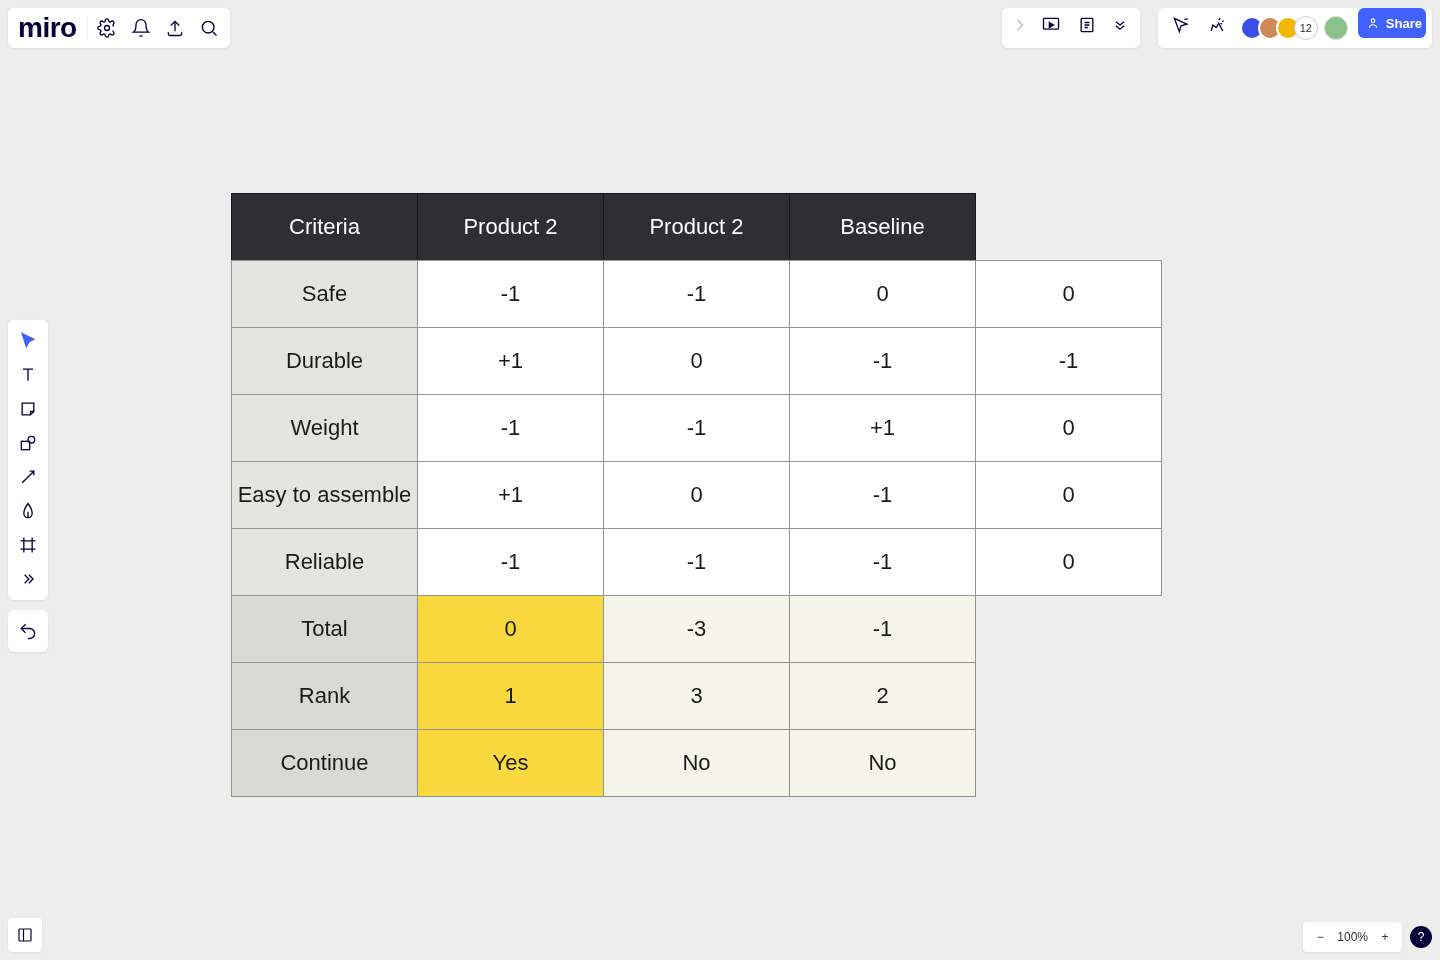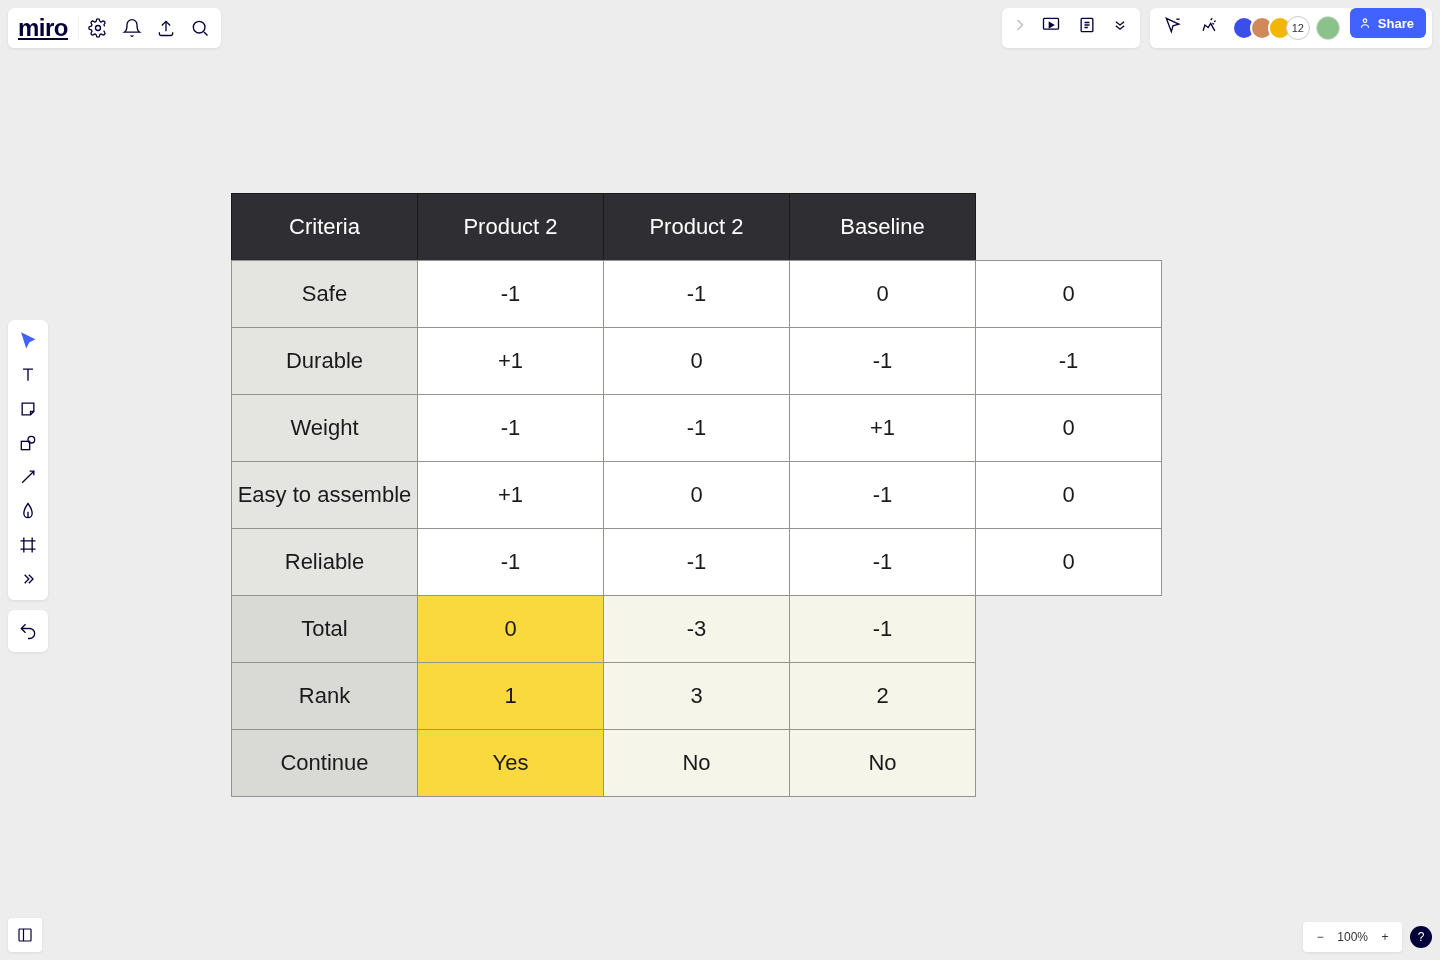--- a/index.html
+++ b/index.html
@@ -17,25 +17,24 @@
     height: 40px;
     background: #fff;
     border-radius: 6px;
     display: flex;
     align-items: center;
     padding: 0 4px;
     box-shadow: 0 1px 3px rgba(0,0,0,0.08);
   }
   .logo {
     font-weight: 800;
-    font-size: 24px;
+    font-size: 28px;
     letter-spacing: -0.5px;
     color: #050038;
     padding: 0 8px 0 6px;
-    text-decoration: underline;
   }
   .logo-sep {
     width: 1px; height: 24px; background: #eee; margin: 0 2px;
   }
   .icon-btn {
     width: 34px; height: 34px;
     display: flex; align-items: center; justify-content: center;
     border-radius: 4px;
     cursor: pointer;
     color: #050038;
@@ -74,21 +73,21 @@
     font-size: 11px;
     width: 24px; height: 24px;
   }
   .avatar.solo { margin-left: 6px; border: 1px solid #ddd; }
 
   .share-btn {
     background: #4262ff;
     color: #fff;
     border-radius: 6px;
     height: 30px;
-    padding: 0 12px 0 8px;
+    padding: 0 4px 0 8px;
     display: flex;
     align-items: center;
     gap: 6px;
     font-size: 13px;
     font-weight: 600;
     cursor: pointer;
     margin-left: 4px;
   }
   .share-btn svg { width: 14px; height: 14px; stroke: #fff; fill: none; stroke-width: 2; }
 

